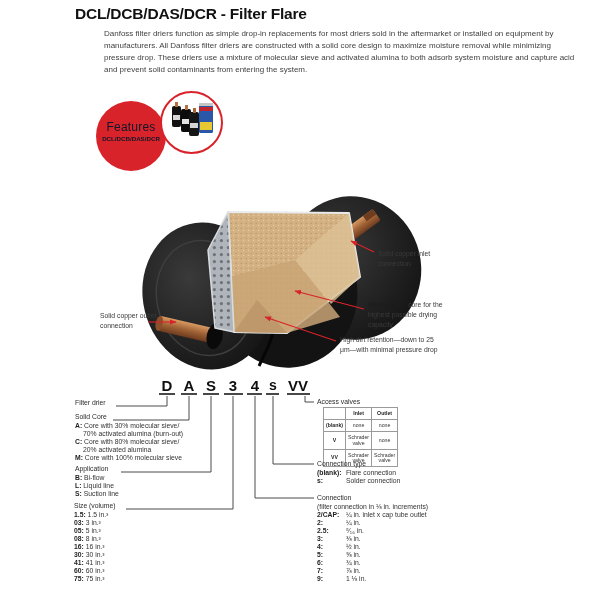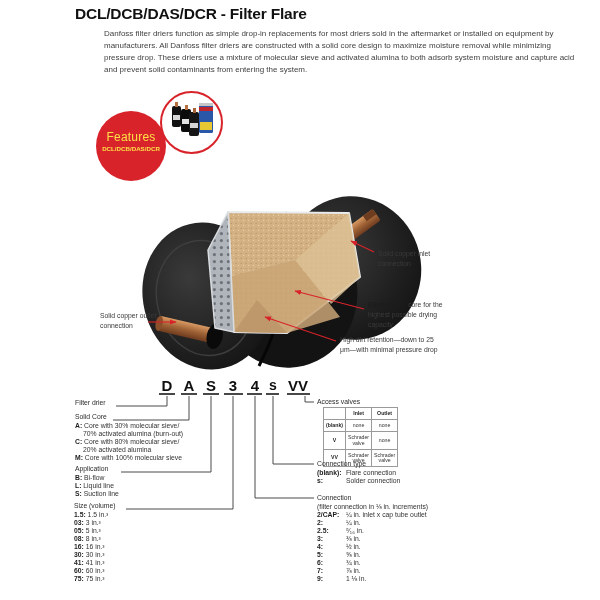--- a/index.html
+++ b/index.html
@@ -6,22 +6,22 @@
   html,body { background:#ffffff; }
   .page {
     position:relative; width:600px; height:600px; background:#fff;
     font-family:"Liberation Sans", sans-serif; color:#2b2b2b; overflow:hidden;
   }
   .abs { position:absolute; }
   h1.title { left:75px; top:5px; font-size:15.5px; font-weight:bold; color:#111; letter-spacing:-0.2px; }
   .intro { left:75px; top:28px; width:472px; font-size:8px; line-height:1.5; color:#3f3f3f;margin-left:29px; }
 
   .badge-red {
-    left:96px; top:111px; width:70px; height:70px; border-radius:50%;
-    background:#d8232a; color:#fde047; text-align:center; z-index:2;
+    left:96px; top:101px; width:70px; height:70px; border-radius:50%;
+    background:#d8232a; color:#0f172a; text-align:center; z-index:2;
   }
   .badge-red .f1 { margin-top:19px; font-size:12px; font-weight:400; letter-spacing:0.2px; }
   .badge-red .f2 { font-size:6.2px; font-weight:bold; margin-top:1px; }
   .badge-photo {
     left:160px; top:91px; width:63px; height:63px; border-radius:50%;
     background:#fff; border:2.5px solid #d8232a; z-index:3; overflow:hidden;
   }
 
   .illus { left:135px; top:182px; z-index:1; }
   .overlay { left:0; top:0; z-index:5; pointer-events:none; }

